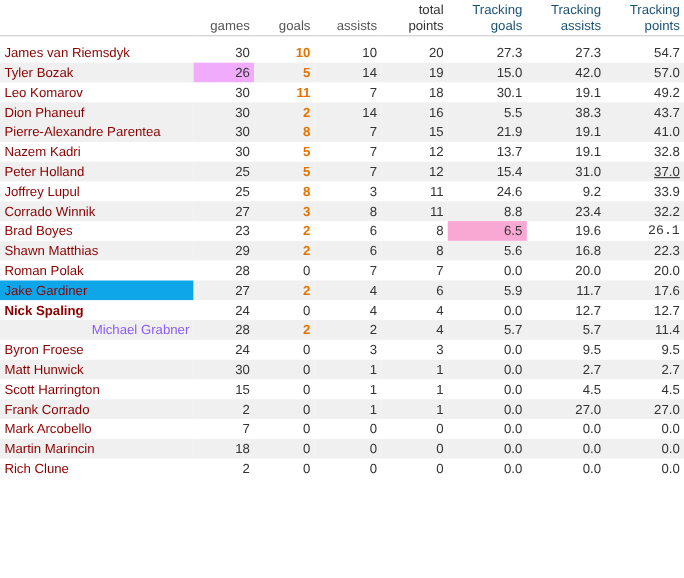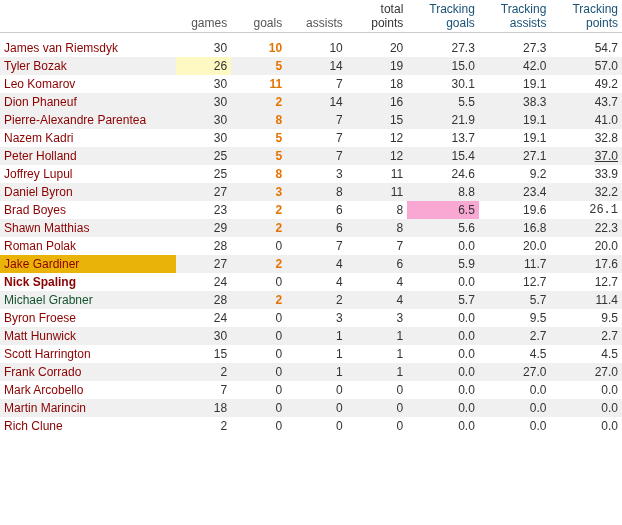--- a/index.html
+++ b/index.html
@@ -83,21 +83,21 @@
     <td style="background:#fff;">30</td>
     <td style="background:#fff; color:#e67300; font-weight:bold;">10</td>
     <td style="background:#fff;">10</td>
     <td style="background:#fff;">20</td>
     <td style="background:#fff;">27.3</td>
     <td style="background:#fff;">27.3</td>
     <td style="background:#fff;">54.7</td>
   </tr>
       <tr>
     <td class="col-name" style="background: rgb(240, 240, 240); color: rgb(139, 0, 0); font-weight: normal;">Tyler Bozak</td>
-    <td style="background:#fef9c3;">26</td>
+    <td style="background:#f0abfc;">26</td>
     <td style="background:#f0f0f0; color:#e67300; font-weight:bold;">5</td>
     <td style="background:#f0f0f0;">14</td>
     <td style="background:#f0f0f0;">19</td>
     <td style="background:#f0f0f0;">15.0</td>
     <td style="background:#f0f0f0;">42.0</td>
     <td style="background:#f0f0f0;">57.0</td>
   </tr>
       <tr>
     <td class="col-name" style="background: rgb(255, 255, 255); color: rgb(139, 0, 0); font-weight: normal;">Leo Komarov</td>
     <td style="background:#fff;">30</td>
@@ -138,35 +138,35 @@
     <td style="background:#fff;">19.1</td>
     <td style="background:#fff;">32.8</td>
   </tr>
       <tr>
     <td class="col-name" style="background: rgb(240, 240, 240); color: rgb(139, 0, 0); font-weight: normal;">Peter Holland</td>
     <td style="background:#f0f0f0;">25</td>
     <td style="background:#f0f0f0; color:#e67300; font-weight:bold;">5</td>
     <td style="background:#f0f0f0;">7</td>
     <td style="background:#f0f0f0;">12</td>
     <td style="background:#f0f0f0;">15.4</td>
-    <td style="background:#f0f0f0;">27.1</td>
+    <td style="background:#f0f0f0;">31.0</td>
     <td style="background:#f0f0f0;text-decoration:underline;">37.0</td>
   </tr>
       <tr>
     <td class="col-name" style="background: rgb(255, 255, 255); color: rgb(139, 0, 0); font-weight: normal;">Joffrey Lupul</td>
     <td style="background:#fff;">25</td>
     <td style="background:#fff; color:#e67300; font-weight:bold;">8</td>
     <td style="background:#fff;">3</td>
     <td style="background:#fff;">11</td>
     <td style="background:#fff;">24.6</td>
     <td style="background:#fff;">9.2</td>
     <td style="background:#fff;">33.9</td>
   </tr>
       <tr>
-    <td class="col-name" style="background: rgb(240, 240, 240); color: rgb(139, 0, 0); font-weight: normal;">Daniel Byron</td>
+    <td class="col-name" style="background: rgb(240, 240, 240); color: rgb(139, 0, 0); font-weight: normal;">Corrado Winnik</td>
     <td style="background:#f0f0f0;">27</td>
     <td style="background:#f0f0f0; color:#e67300; font-weight:bold;">3</td>
     <td style="background:#f0f0f0;">8</td>
     <td style="background:#f0f0f0;">11</td>
     <td style="background:#f0f0f0;">8.8</td>
     <td style="background:#f0f0f0;">23.4</td>
     <td style="background:#f0f0f0;">32.2</td>
   </tr>
       <tr>
     <td class="col-name" style="background: rgb(255, 255, 255); color: rgb(139, 0, 0); font-weight: normal;">Brad Boyes</td>
@@ -192,41 +192,41 @@
     <td class="col-name" style="background: rgb(255, 255, 255); color: rgb(139, 0, 0); font-weight: normal;">Roman Polak</td>
     <td style="background:#fff;">28</td>
     <td style="background:#fff; color:#333; font-weight:normal;">0</td>
     <td style="background:#fff;">7</td>
     <td style="background:#fff;">7</td>
     <td style="background:#fff;">0.0</td>
     <td style="background:#fff;">20.0</td>
     <td style="background:#fff;">20.0</td>
   </tr>
       <tr>
-    <td class="col-name" style="background: #eab308; color: rgb(139, 0, 0); font-weight: normal; margin-top: 20px;">Jake Gardiner</td>
+    <td class="col-name" style="background: #0ea5e9; color: rgb(139, 0, 0); font-weight: normal; margin-top: 20px;">Jake Gardiner</td>
     <td style="background:#f0f0f0;">27</td>
     <td style="background:#f0f0f0; color:#e67300; font-weight:bold;">2</td>
     <td style="background:#f0f0f0;">4</td>
     <td style="background:#f0f0f0;">6</td>
     <td style="background:#f0f0f0;">5.9</td>
     <td style="background:#f0f0f0;">11.7</td>
     <td style="background:#f0f0f0;">17.6</td>
   </tr>
       <tr>
     <td class="col-name" style="background: rgb(255, 255, 255); color: rgb(139, 0, 0); font-weight: bold;">Nick Spaling</td>
     <td style="background:#fff;">24</td>
     <td style="background:#fff; color:#333; font-weight:normal;">0</td>
     <td style="background:#fff;">4</td>
     <td style="background:#fff;">4</td>
     <td style="background:#fff;">0.0</td>
     <td style="background:#fff;">12.7</td>
     <td style="background:#fff;">12.7</td>
   </tr>
       <tr>
-    <td class="col-name" style="background: rgb(240, 240, 240); color: #14532d; font-weight: normal;">Michael Grabner</td>
+    <td class="col-name" style="background: rgb(240, 240, 240); color: #8b5cf6; font-weight: normal; text-align: right;">Michael Grabner</td>
     <td style="background:#f0f0f0;">28</td>
     <td style="background:#f0f0f0; color:#e67300; font-weight:bold;">2</td>
     <td style="background:#f0f0f0;">2</td>
     <td style="background:#f0f0f0;">4</td>
     <td style="background:#f0f0f0;">5.7</td>
     <td style="background:#f0f0f0;">5.7</td>
     <td style="background:#f0f0f0;">11.4</td>
   </tr>
       <tr>
     <td class="col-name" style="background: rgb(255, 255, 255); color: rgb(139, 0, 0); font-weight: normal;">Byron Froese</td>

